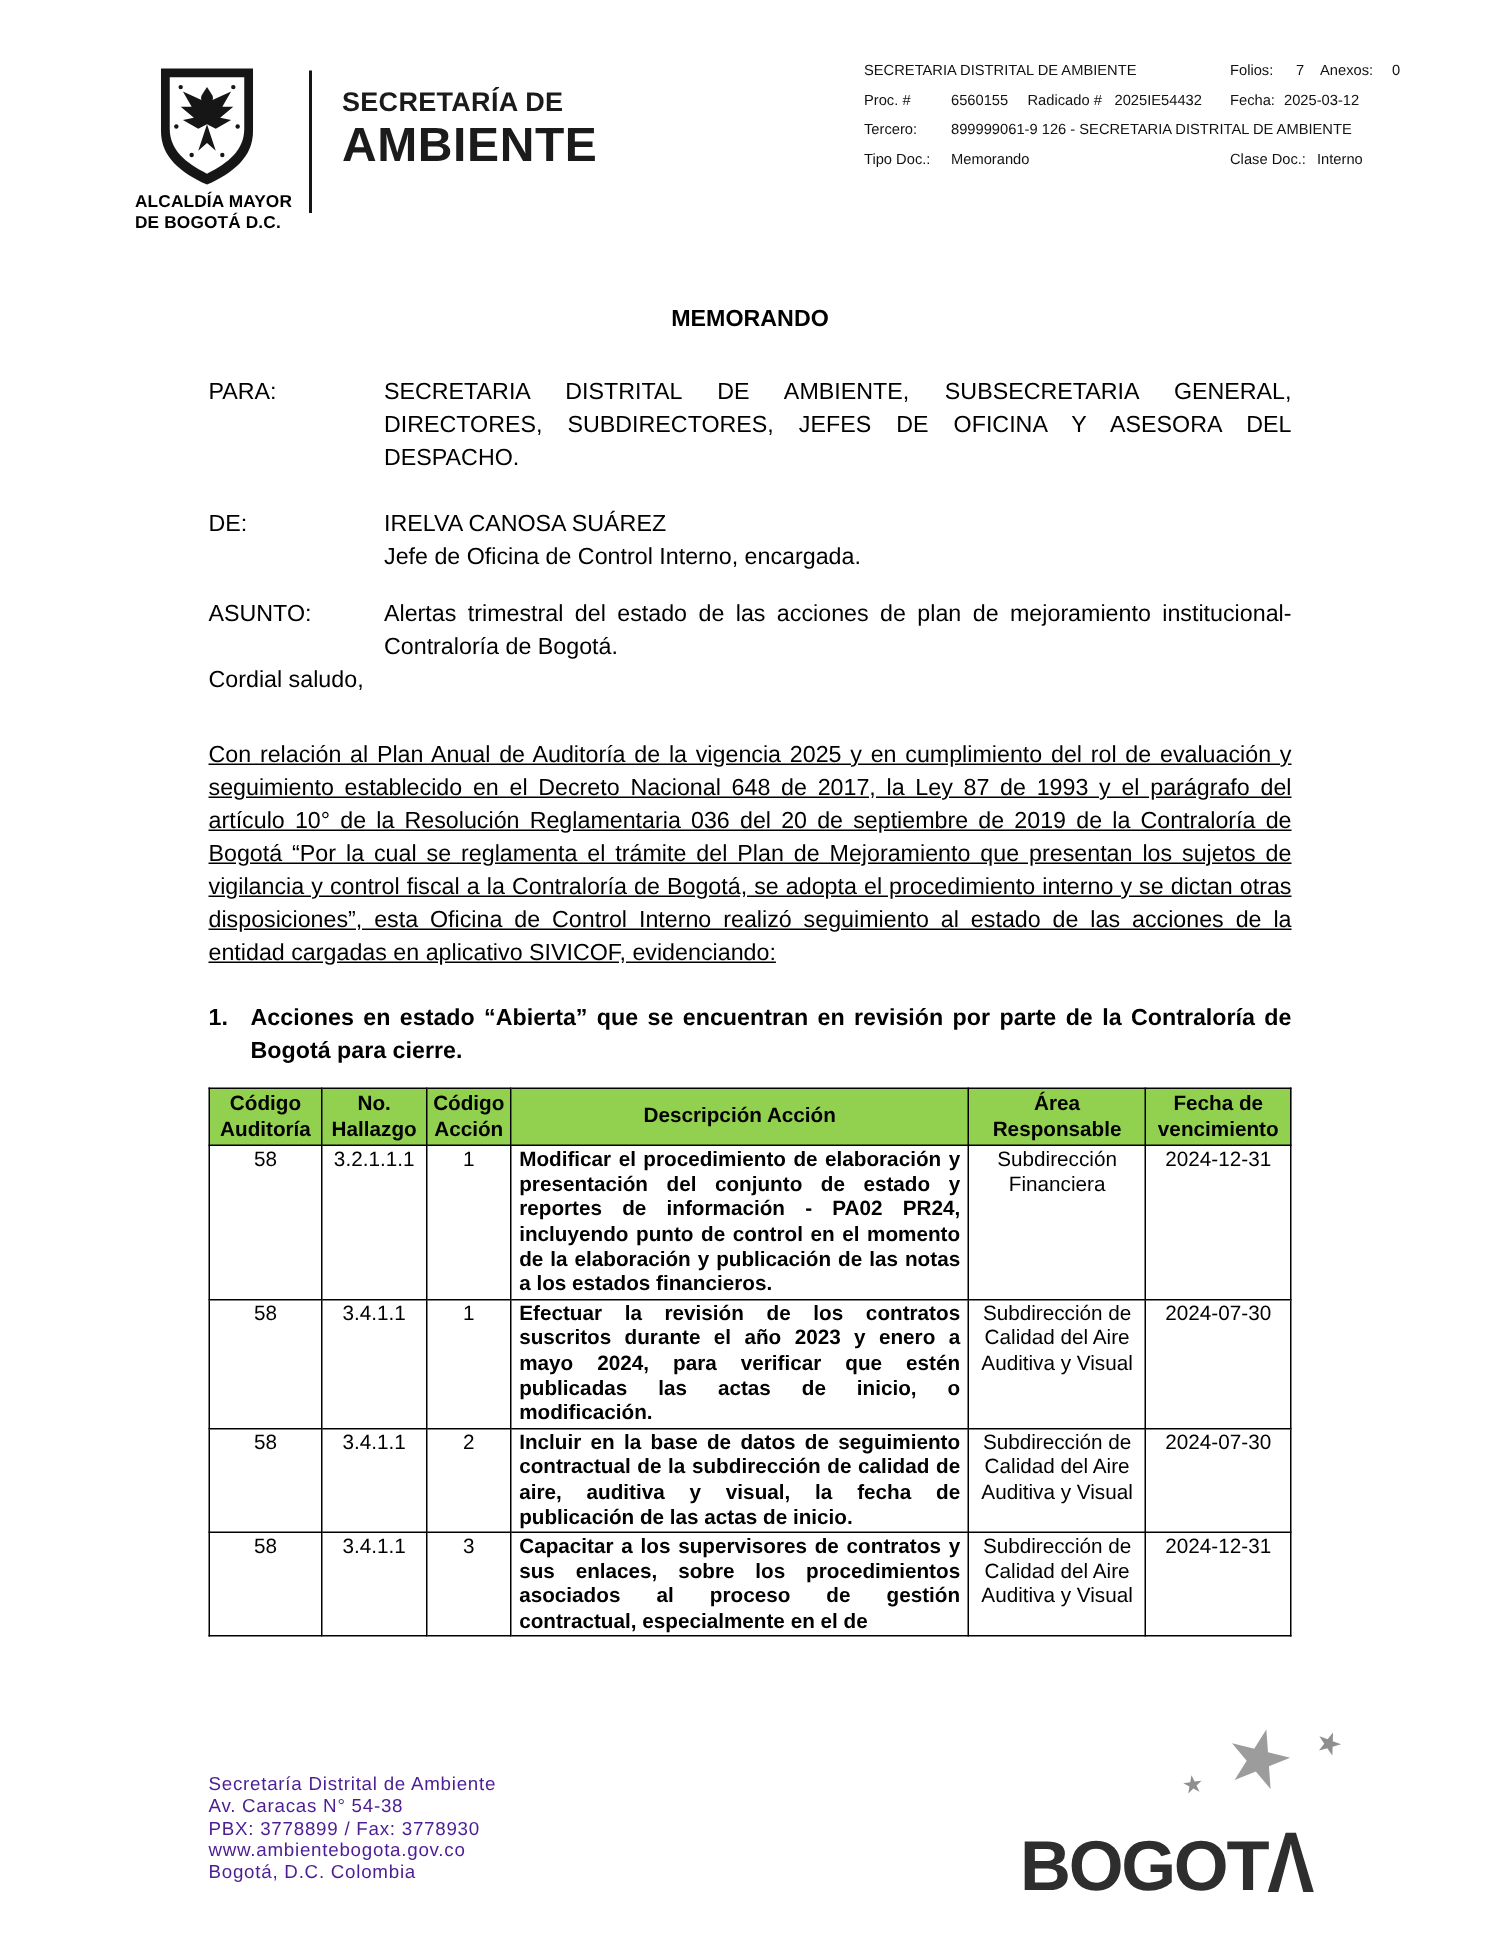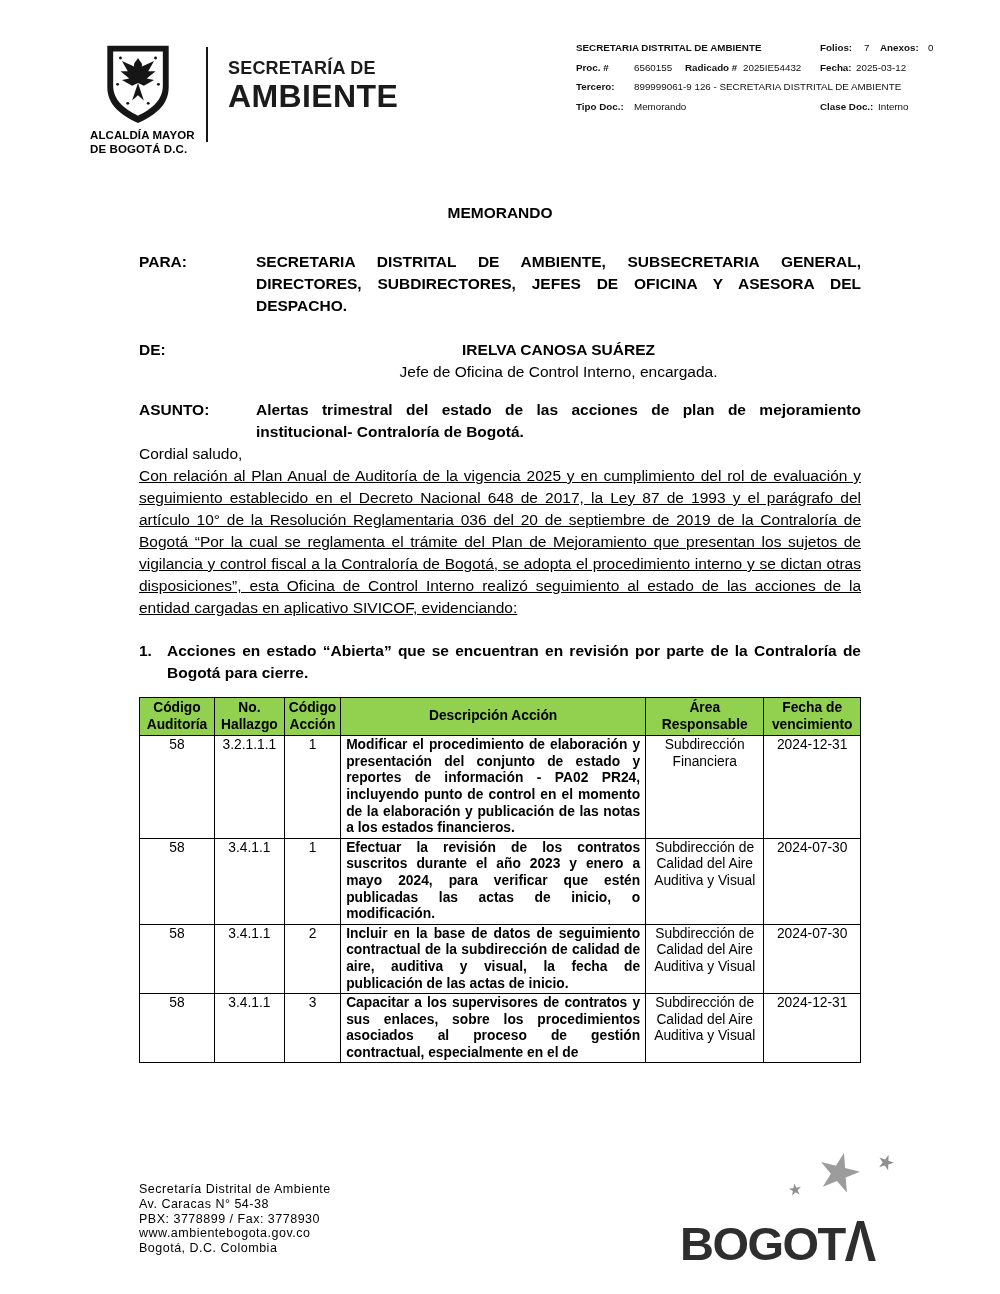--- a/index.html
+++ b/index.html
@@ -1,59 +1,59 @@
 <!DOCTYPE html>
 <html><head>
 <meta charset="utf-8">
 <style>
   html,body { margin:0; padding:0; background:#ffffff; }
   .page {
     position:relative; width:1000px; height:1294px; background:#ffffff;
     font-family:"Liberation Sans", sans-serif; color:#000; overflow:hidden;
   }
-  .b { font-weight:bold; }
+  .b { font-weight:normal; }
 
   
   .coat { position:absolute; left:90px; top:42px; width:96px; text-align:center; }
   .coat svg { width:74px; height:84px; display:block; margin:0 auto; }
   .coat-caption { font-weight:bold; font-size:11.5px; line-height:13.5px; margin-top:3px; white-space:nowrap; letter-spacing:0.1px; }
   .hdr-divider { position:absolute; left:206px; top:47px; width:2px; height:95px; background:#151515; }
   .sec-name { position:absolute; left:228px; top:57px; color:#1b1b1b; }
   .sec-line1 { font-size:18px; font-weight:bold; letter-spacing:0.2px; line-height:22px; }
   .sec-line2 { font-size:32px; font-weight:bold; letter-spacing:0.4px; line-height:34px; }
 
   
   .meta { position:absolute; left:576px; top:42px; width:414px; font-size:9.8px; color:#111; }
   .meta-row { position:relative; height:19.7px; white-space:nowrap; }
   .meta-row span { position:absolute; top:0; }
 
   
   .content { position:absolute; left:139px; top:202px; width:722px; font-size:15.5px; line-height:22px; }
   .memo-title { text-align:center; font-weight:bold; margin-bottom:27px; }
   .field-row { display:flex; }
-  .field-label { width:117px; flex:0 0 117px; font-weight:bold; }
+  .field-label { width:117px; flex:0 0 117px; font-weight:normal; }
   .field-value { flex:1; text-align:justify; }
   .mb-para { margin-bottom:22px; }
   .mb-de { margin-bottom:16px; }
   .mb-asunto { margin-bottom:0; }
-  .saludo { }
+  .saludo { margin-bottom:28px; }
   .body-par { text-align:justify; margin-bottom:21px;text-decoration:underline; }
   .section-heading { display:flex; font-weight:bold; margin-bottom:13px; }
   .section-num { width:28px; flex:0 0 28px; }
   .section-text { flex:1; text-align:justify; }
 
   
   table.actions { width:100%; border-collapse:collapse; font-size:13.8px; line-height:16.6px; table-layout:fixed; }
   table.actions th, table.actions td { border:1.6px solid #000; padding:1px 5px; vertical-align:top; }
   table.actions th { background:#92D050; font-weight:bold; text-align:center; vertical-align:middle; padding:2px 3px; }
   td.c { text-align:center; }
   td.j { text-align:justify;font-weight:bold; }
 
   
-  .footer-address { position:absolute; left:139px; top:1182px; font-size:12.5px; line-height:14.8px; letter-spacing:0.5px; color:#000000; }
+  .footer-address { position:absolute; left:139px; top:1182px; font-size:12.5px; line-height:14.8px; letter-spacing:0.5px; color:#4c1d95; }
   .bogota-logo { position:absolute; left:680px; top:1148px; width:215px; height:140px; }
   .bogota-star { position:absolute; color:#9c9c9c; }
   .star-big { font-size:52px; right:32px; top:-6px; transform:rotate(14deg); }
   .star-small-1 { font-size:20px; right:0px; top:2px; transform:rotate(20deg); color:#8f8f8f; }
   .star-small-2 { font-size:16px; left:108px; top:32px; transform:rotate(-8deg); color:#8f8f8f; }
   .bogota-word { position:absolute; left:0; top:68px; font-size:47px; font-weight:800; color:#2e2e2e; letter-spacing:-1.5px; white-space:nowrap; }
   .bogota-lambda { display:inline-block; transform:scaleY(1.22) translateY(3px); transform-origin:bottom; }
 </style>
 </head>
 <body>
@@ -123,21 +123,21 @@
 
     <div class="memo-title">MEMORANDO</div>
 
     <div class="field-row mb-para">
       <div class="field-label">PARA:</div>
       <div class="field-value b">SECRETARIA DISTRITAL DE AMBIENTE, SUBSECRETARIA GENERAL, DIRECTORES, SUBDIRECTORES, JEFES DE OFICINA Y ASESORA DEL DESPACHO.</div>
     </div>
 
     <div class="field-row mb-de">
       <div class="field-label">DE:</div>
-      <div class="field-value" style="text-align:center">
+      <div class="field-value" style="text-align:left">
         <div class="b">IRELVA CANOSA SUÁREZ</div>
         <div>Jefe de Oficina de Control Interno, encargada.</div>
       </div>
     </div>
 
     <div class="field-row mb-asunto">
       <div class="field-label">ASUNTO:</div>
       <div class="field-value b">Alertas trimestral del estado de las acciones de plan de mejoramiento institucional- Contraloría de Bogotá.</div>
     </div>
 

